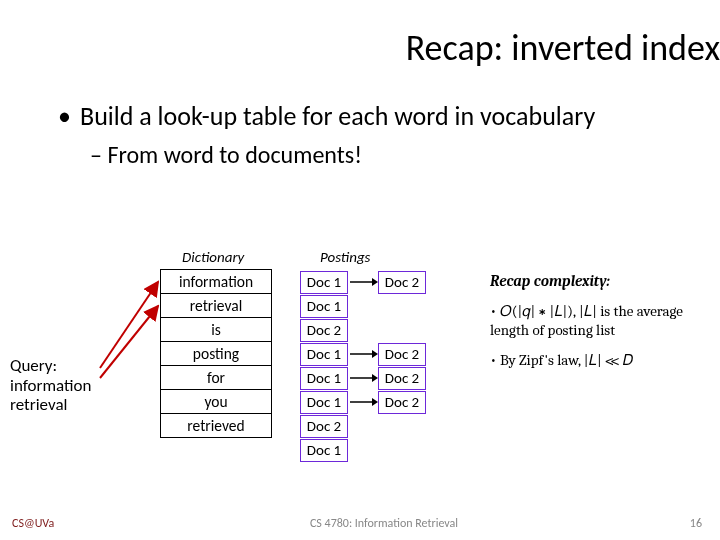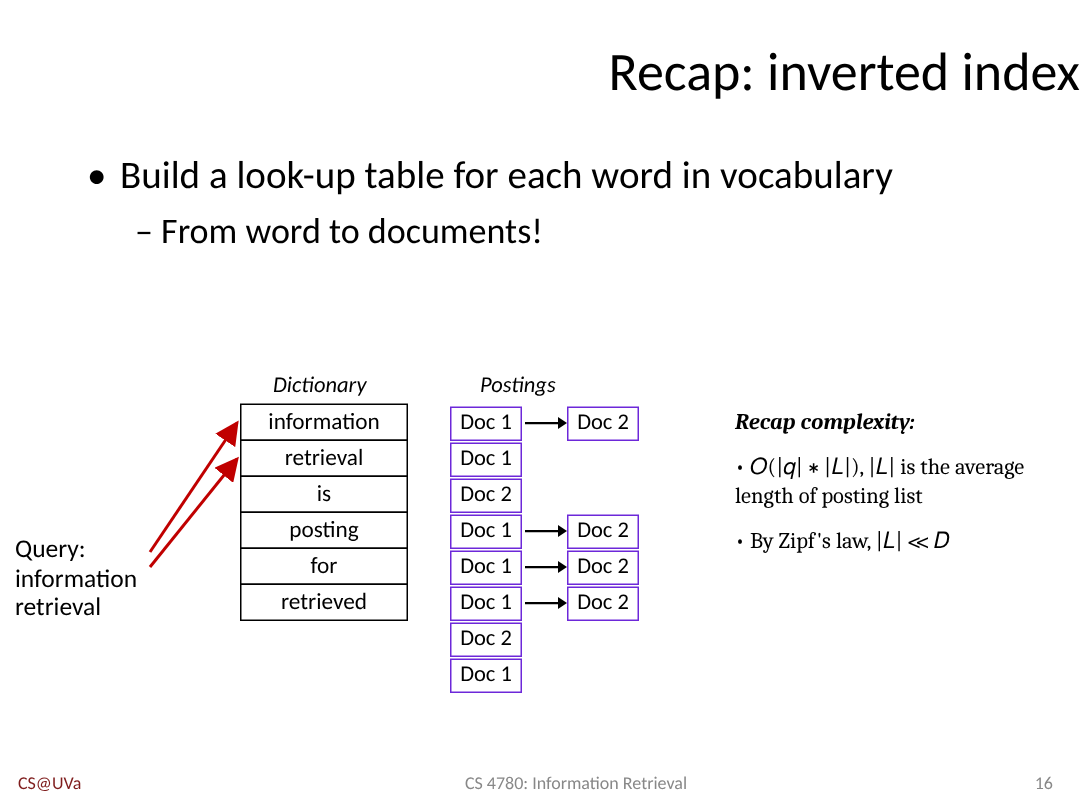--- a/index.html
+++ b/index.html
@@ -175,20 +175,21 @@
 
   <div class="dict-header">Dictionary</div>
   <div class="postings-header">Postings</div>
 
   <div class="dict-col">
     <div class="dict-cell">information</div>
     <div class="dict-cell">retrieval</div>
     <div class="dict-cell">is</div>
     <div class="dict-cell">posting</div>
     <div class="dict-cell">for</div>
+    <div class="dict-cell">you</div>
     <div class="dict-cell">retrieved</div>
   </div>
 
   <div id="postings-container">
       <div class="postings-row" style="top: 23px;">
         <div class="post-cell">Doc 1</div>
         <svg class="arrow-svg" viewBox="0 0 30 23">
           <line x1="2" y1="11" x2="24" y2="11" stroke="#000" stroke-width="1.5"></line>
           <path d="M24,7 L30,11 L24,15 z" fill="#000"></path>
         </svg>

